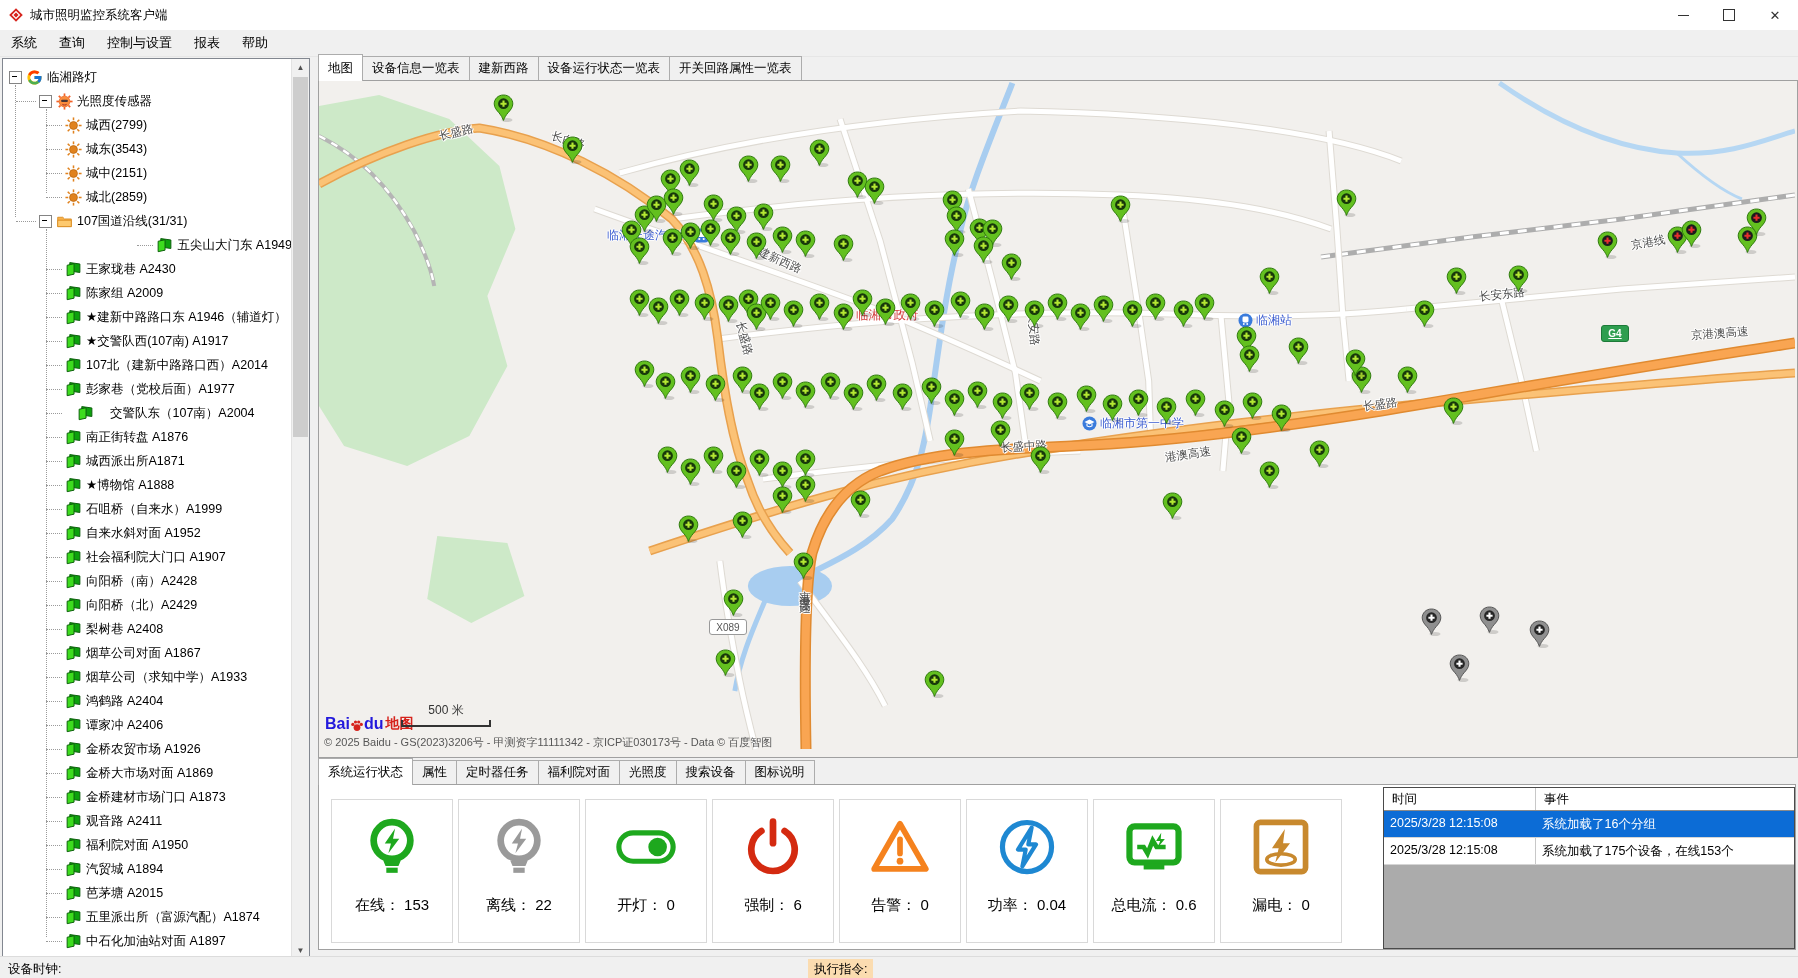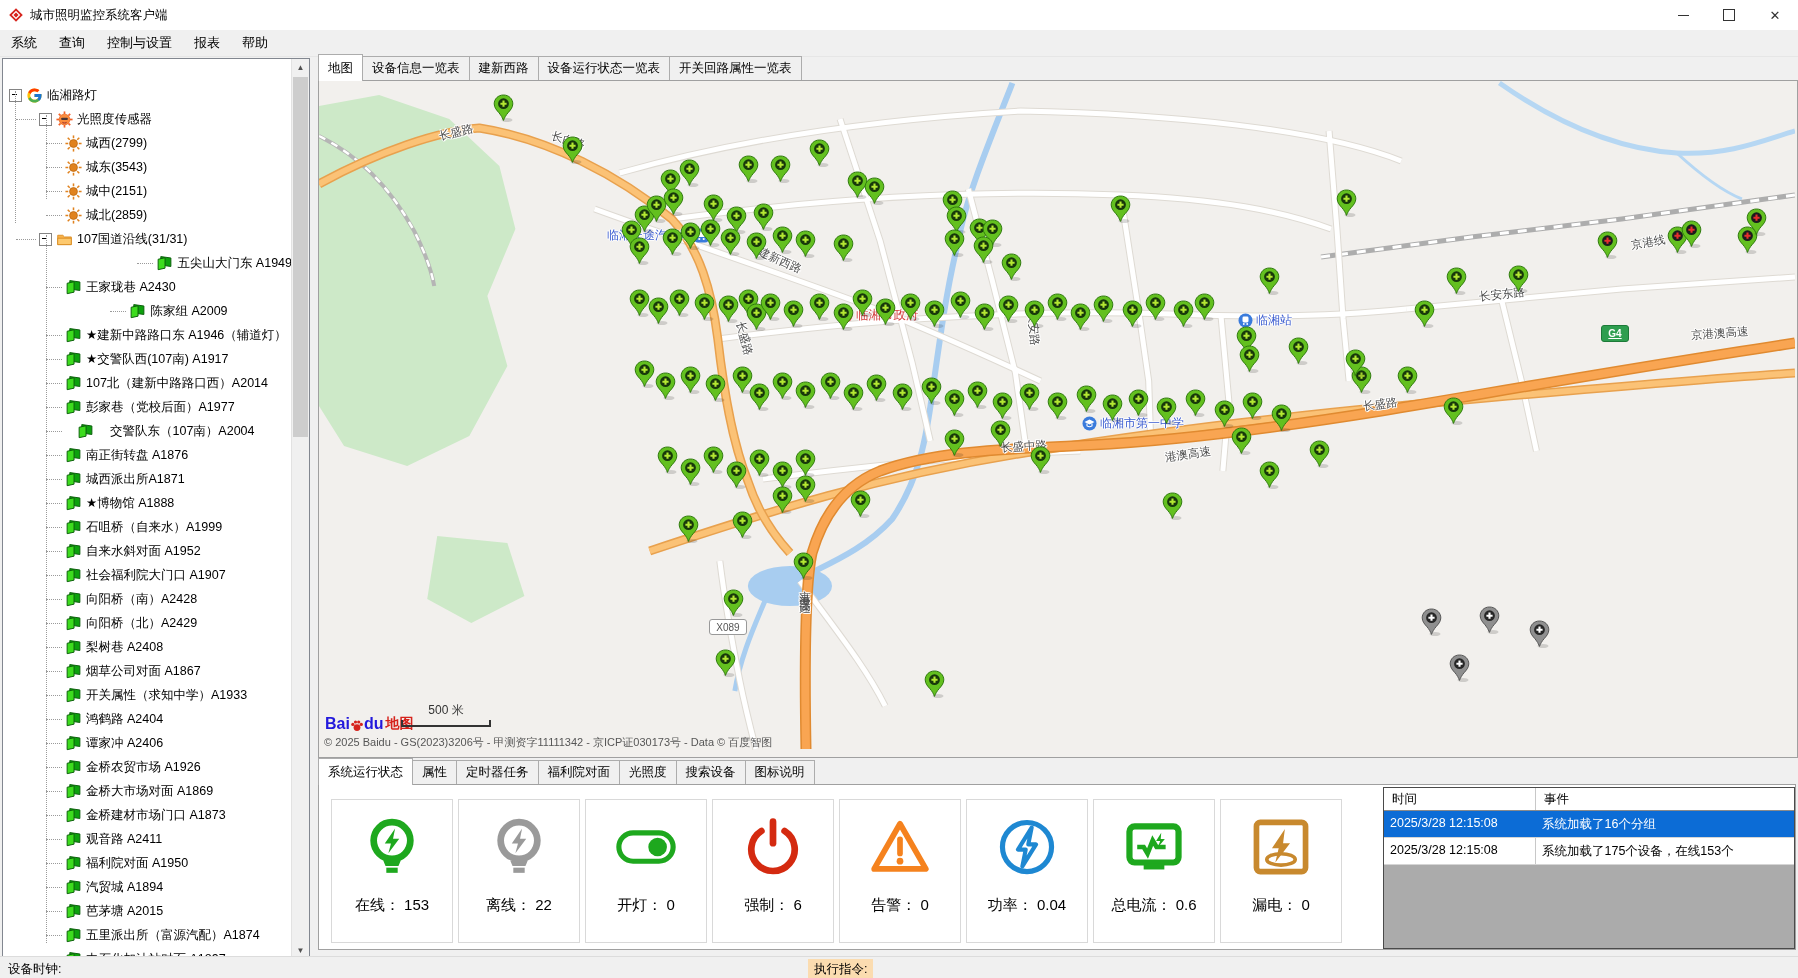--- a/index.html
+++ b/index.html
@@ -10,21 +10,21 @@
   #title-text{font-size:12.5px;}
   #win-controls{margin-left:auto;display:flex;height:30px;}
   .winbtn{width:46px;height:30px;display:flex;align-items:center;justify-content:center;font-size:13px;color:#333;}
   .glyph-min{width:11px;height:1px;background:#333;display:block;}
   .glyph-max{width:10px;height:10px;border:1px solid #333;display:block;}
   
   #menubar{position:absolute;left:0;top:30px;width:1798px;height:26px;background:#f0f0f0;display:flex;align-items:center;border-bottom:1px solid #e6e6e6;}
   .menu-item{font-size:13px;padding:4px 11px;cursor:default;}
   
   #sidebar{position:absolute;left:2px;top:58px;width:306px;height:900px;background:#fff;border:1px solid #828790;}
-  #tree{position:absolute;left:0;top:0;right:17px;bottom:0;overflow:hidden;padding-top:18px;margin-top:6px;}
+  #tree{position:absolute;left:0;top:0;right:17px;bottom:0;overflow:hidden;padding-top:6px;}
   .trow{height:24px;display:flex;align-items:center;white-space:nowrap;font-size:12.5px;}
   .trow .ticon{width:17px;height:17px;margin-right:4px;flex:0 0 auto;}
   .trow .ticon svg{width:17px;height:17px;display:block;}
   .stub{height:0;border-top:1px dotted #9a9a9a;flex:0 0 auto;margin-right:3px;}
   .expander{width:11px;height:11px;border:1px solid #848484;background:#fff;position:relative;margin-right:4px;flex:0 0 auto;}
   .expander i{position:absolute;left:2px;top:4px;width:5px;height:1px;background:#000;}
   .vguide{position:absolute;width:0;border-left:1px dotted #9a9a9a;}
   #vsb{position:absolute;right:0;top:0;width:17px;bottom:0;background:#f0f0f0;border-left:1px solid #e2e2e2;}
   .sb-arrow{position:absolute;left:0;width:17px;height:17px;display:flex;align-items:center;justify-content:center;color:#505050;font-size:8px;background:#f0f0f0;}
   #sb-thumb{position:absolute;left:1px;top:18px;width:15px;height:360px;background:#cdcdcd;}
@@ -245,21 +245,21 @@
       <div class="trow" style="margin-left: 43px;">
         <span class="stub" style="width: 16px;"></span>
         <span class="ticon">
           <svg viewBox="0 0 16 16">
             <polygon points="4.5,1.5 14,2.8 14,10.8 4.5,9.5" fill="#0da10d" stroke="#0a5c0a" stroke-width="0.9"></polygon>
             <polygon points="2,4 8.5,2.6 8.5,12.4 2,13.8" fill="#3ddc1e" stroke="#0a5c0a" stroke-width="0.9"></polygon>
           </svg>
         </span>
         <span>王家珑巷 A2430</span>
       </div>
-      <div class="trow" style="margin-left: 43px; justify-content: center;">
+      <div class="trow" style="margin-left: 43px;">
         <span class="stub" style="width: 16px;"></span>
         <span class="ticon">
           <svg viewBox="0 0 16 16">
             <polygon points="4.5,1.5 14,2.8 14,10.8 4.5,9.5" fill="#0da10d" stroke="#0a5c0a" stroke-width="0.9"></polygon>
             <polygon points="2,4 8.5,2.6 8.5,12.4 2,13.8" fill="#3ddc1e" stroke="#0a5c0a" stroke-width="0.9"></polygon>
           </svg>
         </span>
         <span>陈家组 A2009</span>
       </div>
       <div class="trow" style="margin-left: 43px;">
@@ -413,21 +413,21 @@
         <span>烟草公司对面 A1867</span>
       </div>
       <div class="trow" style="margin-left: 43px;">
         <span class="stub" style="width: 16px;"></span>
         <span class="ticon">
           <svg viewBox="0 0 16 16">
             <polygon points="4.5,1.5 14,2.8 14,10.8 4.5,9.5" fill="#0da10d" stroke="#0a5c0a" stroke-width="0.9"></polygon>
             <polygon points="2,4 8.5,2.6 8.5,12.4 2,13.8" fill="#3ddc1e" stroke="#0a5c0a" stroke-width="0.9"></polygon>
           </svg>
         </span>
-        <span>开关属性（求知中学）A1933</span>
+        <span>烟草公司（求知中学）A1933</span>
       </div>
       <div class="trow" style="margin-left: 43px;">
         <span class="stub" style="width: 16px;"></span>
         <span class="ticon">
           <svg viewBox="0 0 16 16">
             <polygon points="4.5,1.5 14,2.8 14,10.8 4.5,9.5" fill="#0da10d" stroke="#0a5c0a" stroke-width="0.9"></polygon>
             <polygon points="2,4 8.5,2.6 8.5,12.4 2,13.8" fill="#3ddc1e" stroke="#0a5c0a" stroke-width="0.9"></polygon>
           </svg>
         </span>
         <span>鸿鹤路 A2404</span>

